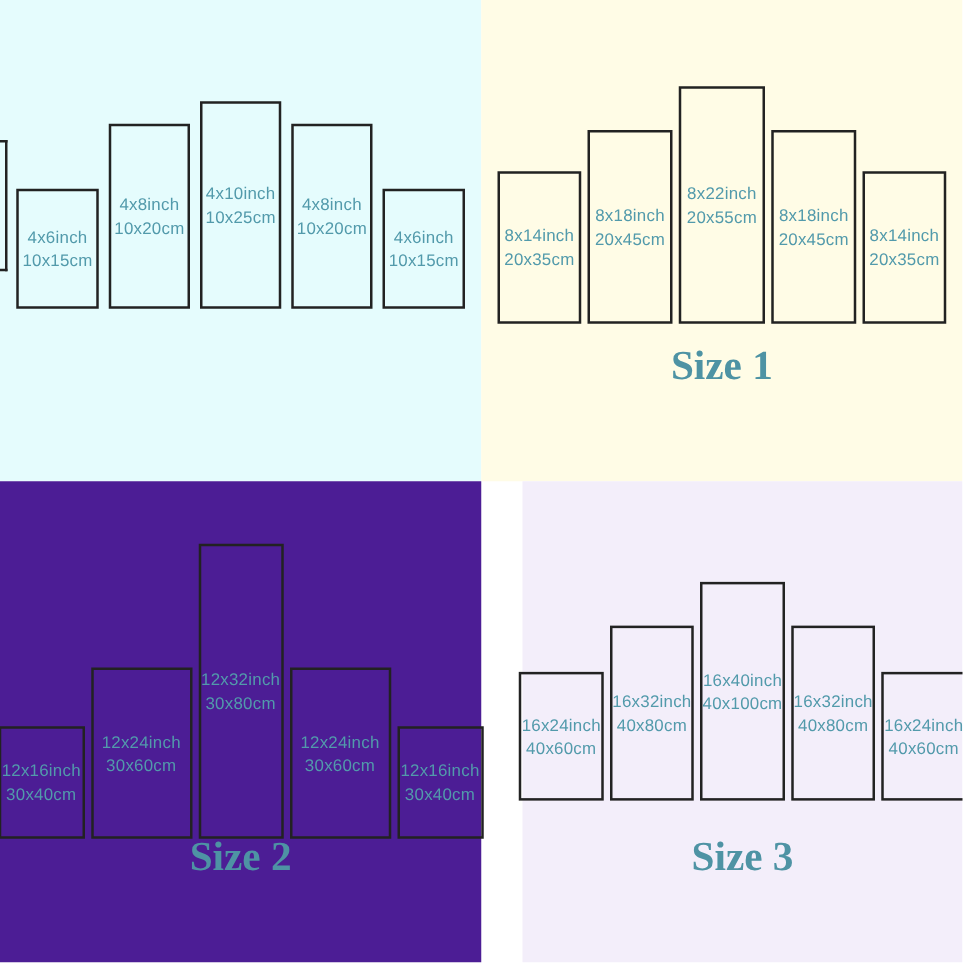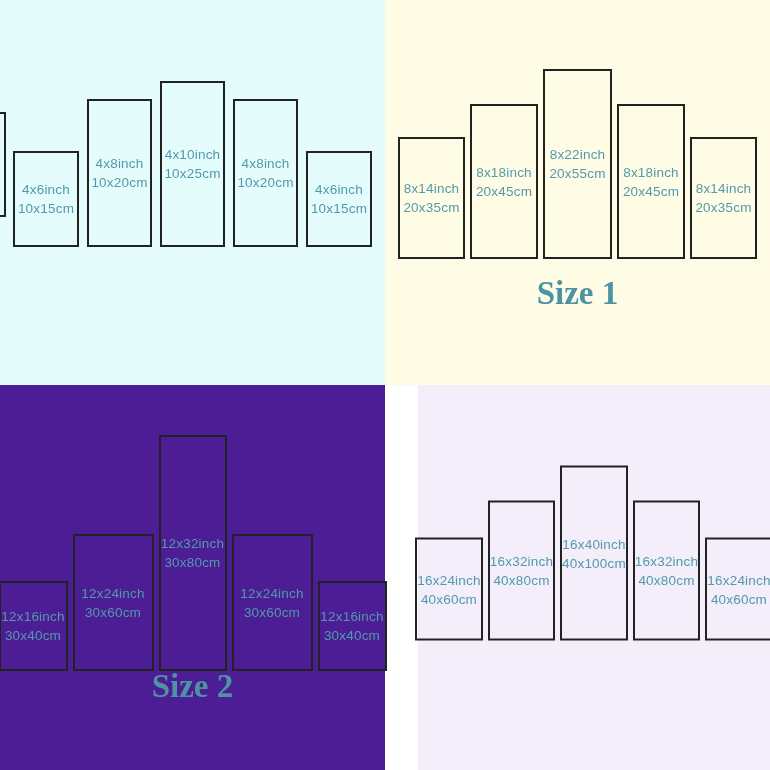--- a/index.html
+++ b/index.html
@@ -203,13 +203,14 @@
         <div>40x80cm</div>
       </div>
     </div>
     <div class="panel p5">
       <div class="label">
         <div>16x24inch</div>
         <div>40x60cm</div>
       </div>
     </div>
   </div>
+  <div class="title">Size 3</div>
 </section>
 
 </body></html>

